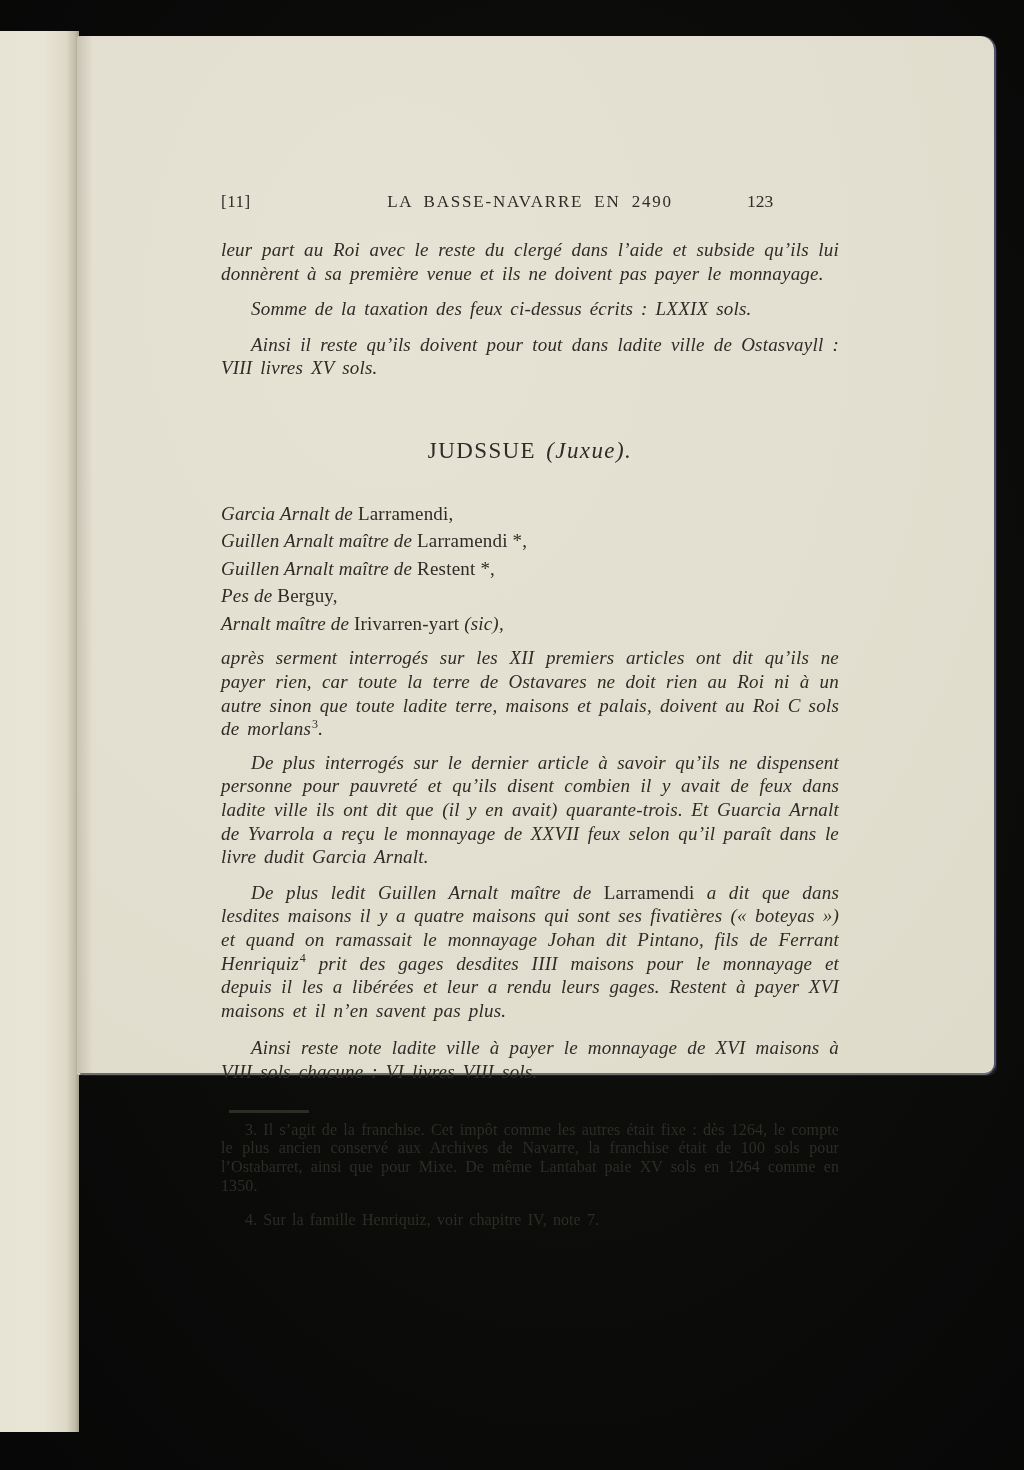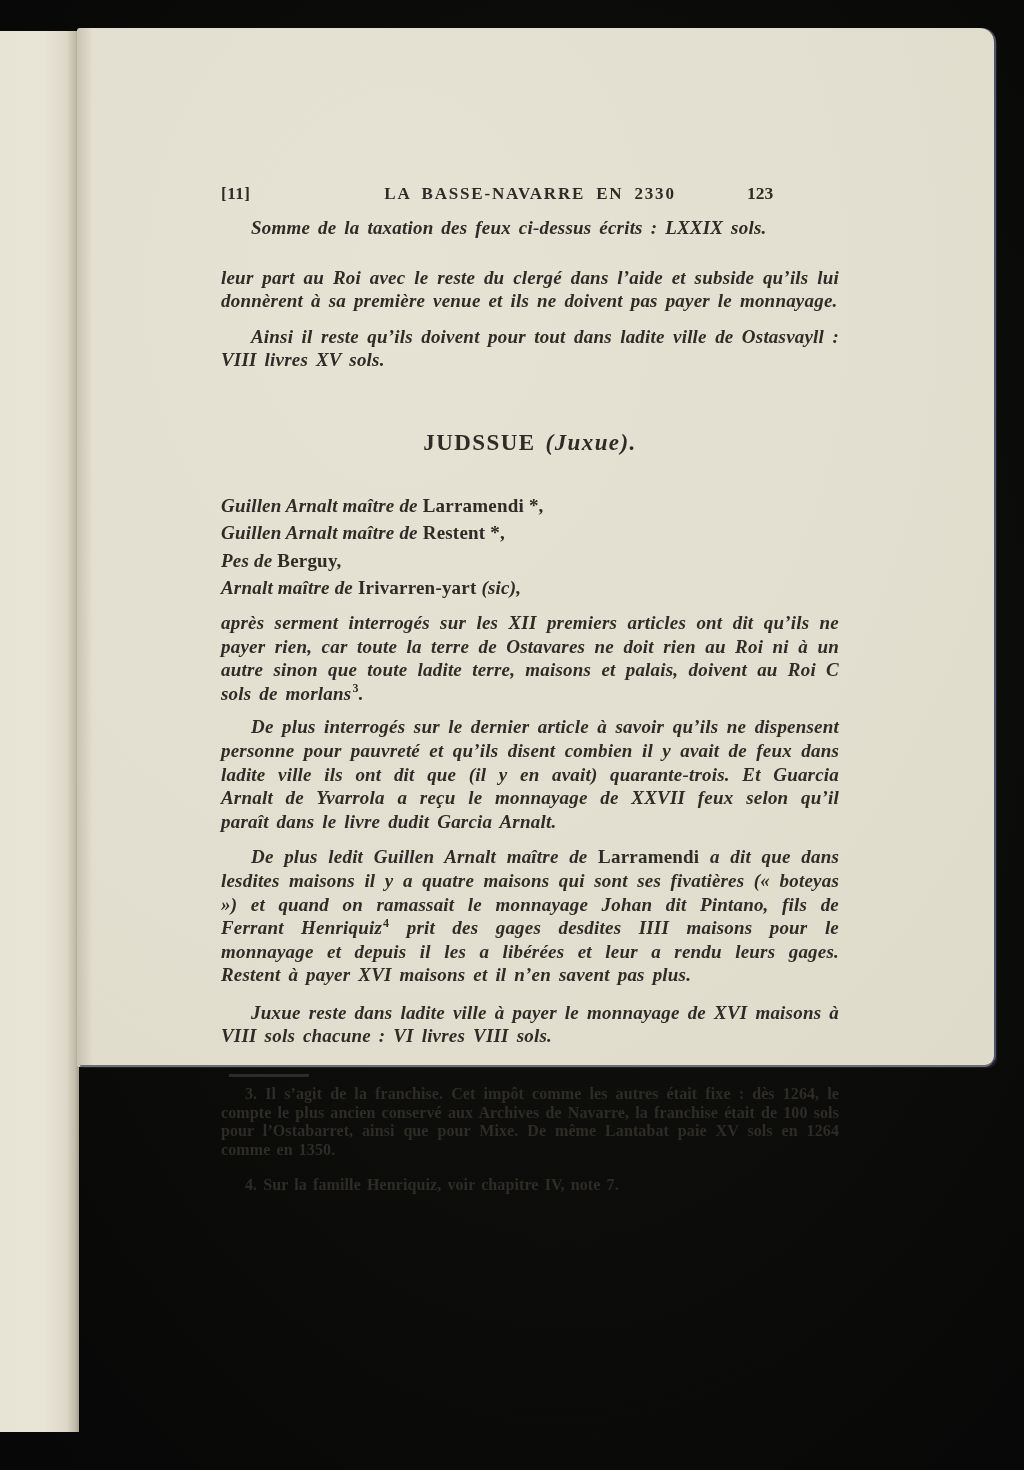--- a/index.html
+++ b/index.html
@@ -7,25 +7,24 @@
     position:relative;width:1024px;height:1470px;overflow:hidden;
     background:radial-gradient(ellipse at 55% 45%, #121211 0%, #0b0b0a 60%, #070707 100%);
     font-family:"Liberation Serif","DejaVu Serif",serif;
   }
   
   .leaf{
     position:absolute;left:0;top:31px;width:79px;height:1401px;
     background:linear-gradient(90deg,#e7e3d5 0%,#e8e4d6 55%,#ddd8c8 84%,#c2bcaa 95%,#a39d8b 100%);
   }
   .page{
-    position:absolute;left:77px;top:28px;width:917px;height:1037px;
+    position:absolute;left:77px;top:36px;width:917px;height:1037px;
     background:radial-gradient(ellipse at 35% 25%, #e6e2d4 0%, #e3dfd0 55%, #dfdbcb 100%);
     border-radius:3px 14px 9px 3px;
     box-shadow:2px 0 0 #50546a, 3px 3px 0 rgba(40,42,58,0.6), 0 2px 0 #d8d4c5;
-    font-weight:bold;
   }
   .page::before{ 
     content:'';position:absolute;left:0;top:0;bottom:0;width:16px;
     background:linear-gradient(90deg,rgba(92,82,60,0.20),rgba(92,82,60,0));
     border-radius:3px 0 0 3px;
   }
   .content{position:absolute;left:144px;top:0;width:618px;color:#2e2c26;}
 
   .running-head{display:flex;align-items:baseline;margin-top:155px;font-size:17px;}
   .rh-left{width:92px;letter-spacing:0.5px;}
@@ -56,41 +55,42 @@
 </head>
 <body>
 
 <div class="stage">
   <div class="leaf"></div>
   <div class="page">
     <div class="content">
 
       <div class="running-head">
         <span class="rh-left">[11]</span>
-        <span class="rh-title">LA BASSE-NAVARRE EN 2330</span>
+        <span class="rh-title">LA BASSE-NAVARRE EN 2490</span>
         <span class="rh-right">123</span>
       </div>
 
+      <p class="para first"><span class="seg seg-i">leur part au Roi avec le reste du clergé dans l’aide et subside qu’ils lui donnèrent à sa première venue et ils ne doivent pas payer le monnayage.</span></p>
       <p class="para indent p-gap-12"><span class="seg seg-i">Somme de la taxation des feux ci-dessus écrits : LXXIX sols.</span></p>
-      <p class="para first"><span class="seg seg-i">leur part au Roi avec le reste du clergé dans l’aide et subside qu’ils lui donnèrent à sa première venue et ils ne doivent pas payer le monnayage.</span></p>
       <p class="para indent p-gap-12"><span class="seg seg-i">Ainsi il reste qu’ils doivent pour tout dans ladite ville de Ostasvayll : VIII livres XV sols.</span></p>
 
       <div class="section-heading"><span class="seg seg-r">JUDSSUE </span><span class="seg seg-i">(Juxue).</span></div>
 
       <div class="names">
+        <div class="name-line"><span class="seg seg-i">Garcia Arnalt de </span><span class="seg seg-r">Larramendi,</span></div>
         <div class="name-line"><span class="seg seg-i">Guillen Arnalt maître de </span><span class="seg seg-r">Larramendi *,</span></div>
         <div class="name-line"><span class="seg seg-i">Guillen Arnalt maître de </span><span class="seg seg-r">Restent *,</span></div>
         <div class="name-line"><span class="seg seg-i">Pes de </span><span class="seg seg-r">Berguy,</span></div>
         <div class="name-line"><span class="seg seg-i">Arnalt maître de </span><span class="seg seg-r">Irivarren-yart </span><span class="seg seg-i">(sic),</span></div>
       </div>
 
       <p class="para p-after-names"><span class="seg seg-i">après serment interrogés sur les XII premiers articles ont dit qu’ils ne payer rien, car toute la terre de Ostavares ne doit rien au Roi ni à un autre sinon que toute ladite terre, maisons et palais, doivent au Roi C sols de morlans</span><sup class="seg seg-sup">3</sup><span class="seg seg-i">.</span></p>
       <p class="para indent"><span class="seg seg-i">De plus interrogés sur le dernier article à savoir qu’ils ne dispensent personne pour pauvreté et qu’ils disent combien il y avait de feux dans ladite ville ils ont dit que (il y en avait) quarante-trois. Et Guarcia Arnalt de Yvarrola a reçu le monnayage de XXVII feux selon qu’il paraît dans le livre dudit Garcia Arnalt.</span></p>
       <p class="para indent p-gap-12"><span class="seg seg-i">De plus ledit Guillen Arnalt maître de </span><span class="seg seg-r">Larramendi</span><span class="seg seg-i"> a dit que dans lesdites maisons il y a quatre maisons qui sont ses fivatières (« boteyas ») et quand on ramassait le monnayage Johan dit Pintano, fils de Ferrant Henriquiz</span><sup class="seg seg-sup">4</sup><span class="seg seg-i"> prit des gages desdites IIII maisons pour le monnayage et depuis il les a libérées et leur a rendu leurs gages. Restent à payer XVI maisons et il n’en savent pas plus.</span></p>
-      <p class="para indent p-gap-14"><span class="seg seg-i">Juxue reste dans ladite ville à payer le monnayage de XVI maisons à VIII sols chacune : VI livres VIII sols.</span></p>
+      <p class="para indent p-gap-14"><span class="seg seg-i">Ainsi reste note ladite ville à payer le monnayage de XVI maisons à VIII sols chacune : VI livres VIII sols.</span></p>
 
       <div class="footrule"></div>
       <p class="footnote"><span class="seg seg-r">3. Il s’agit de la franchise. Cet impôt comme les autres était fixe : dès 1264, le compte le plus ancien conservé aux Archives de Navarre, la franchise était de 100 sols pour l’Ostabarret, ainsi que pour Mixe. De même Lantabat paie XV sols en 1264 comme en 1350.</span></p>
       <p class="footnote last"><span class="seg seg-r">4. Sur la famille Henriquiz, voir chapitre IV, note 7.</span></p>
 
     </div>
   </div>
 </div>
 
 </body></html>

